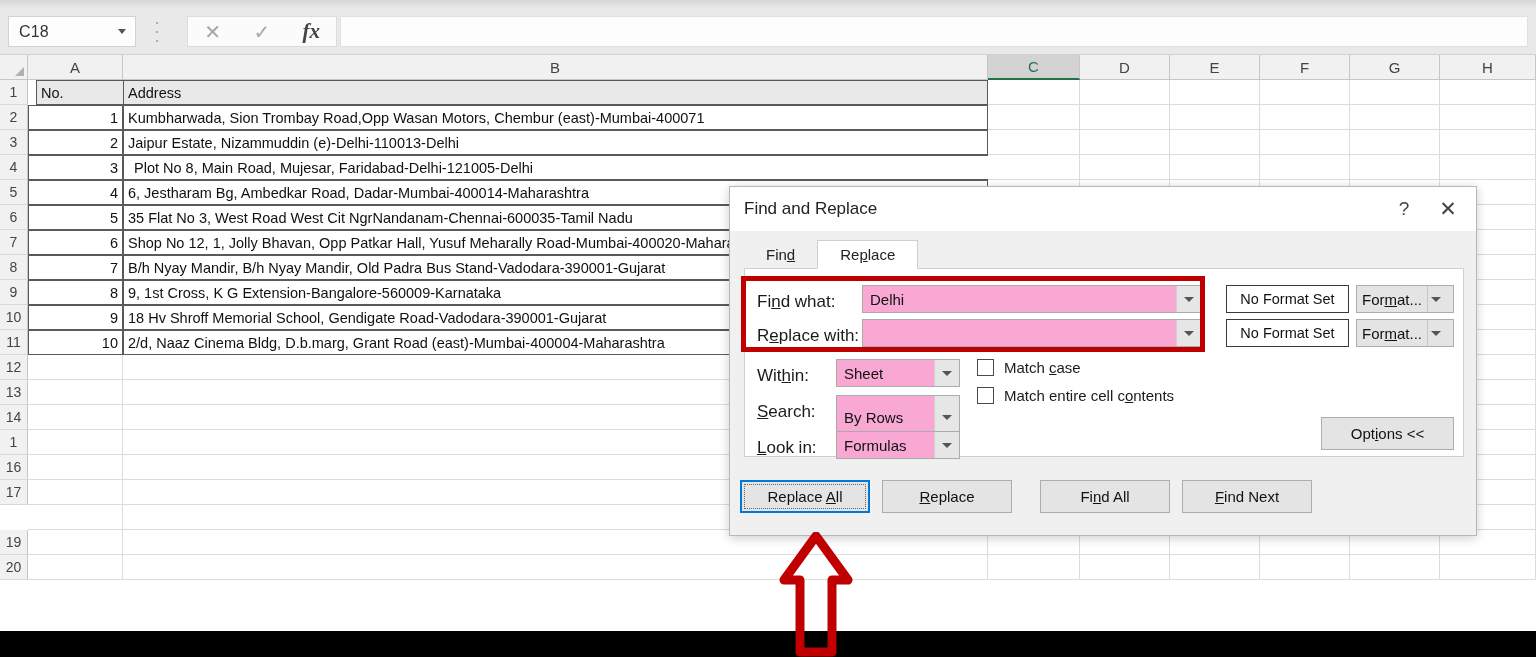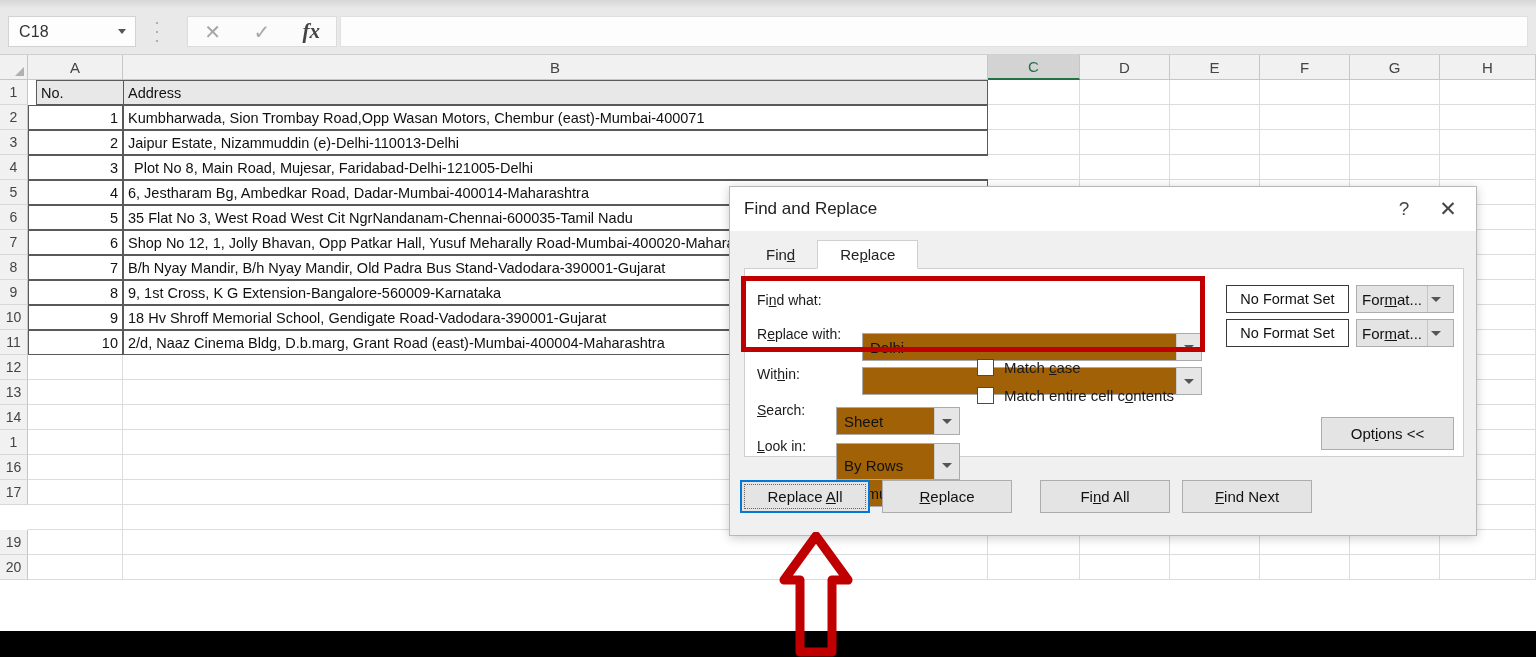--- a/index.html
+++ b/index.html
@@ -129,26 +129,26 @@
   .dlg-panel {
     position:absolute; left:14px; top:81px; width:720px; height:189px;
     background:#fff; border:1px solid #cfcfcf;
   }
 
   .redbox {
     position:absolute; left:741px; top:276px; width:464px; height:76px;
     border:5px solid #C00000; z-index:6; pointer-events:none;
   }
 
-  .lbl { position:absolute; font-size:14px; color:#1a1a1a; }
+  .lbl { position:absolute; font-size:17px; color:#1a1a1a; }
   u.ul { text-decoration: underline; }
 
   .combo {
-    position:absolute; background:#a16207; border:1px solid #ababab;
-    display:flex; align-items:center;margin-top:48px;
+    position:absolute; background:#f9a8d4; border:1px solid #ababab;
+    display:flex; align-items:center;
   }
   .combo .val { flex:1; padding-left:7px; font-size:15px; color:#111; white-space:nowrap; overflow:hidden; }
   .combo .arrowbox {
     width:25px; align-self:stretch; background:#e6e6e6; border-left:1px solid #cfcfcf;
     display:flex;align-items:center;justify-content:center;
   }
   .chev { width:0;height:0;border-left:5px solid transparent;border-right:5px solid transparent;border-top:5px solid #555; }
 
   .fmtprev {
     position:absolute; background:#fff; border:1.5px solid #3a3a3a;

